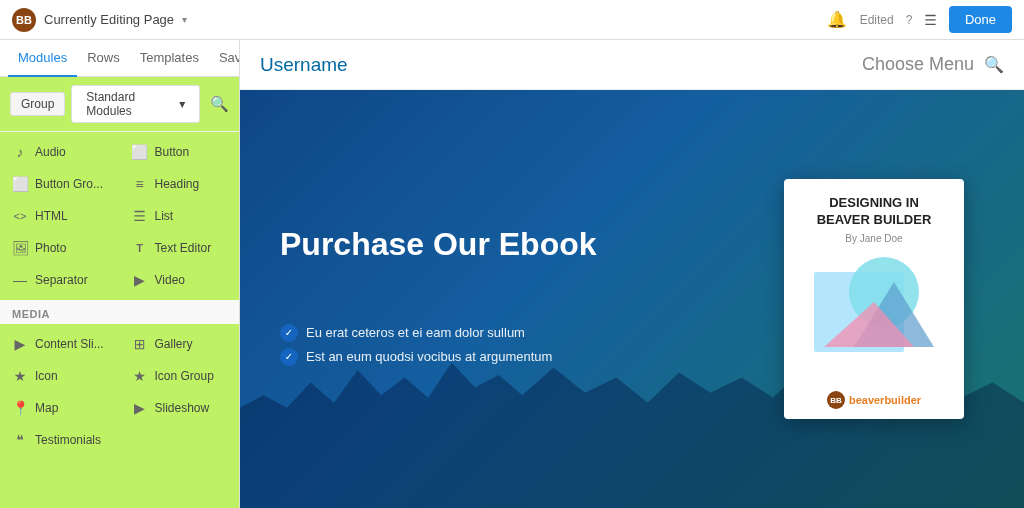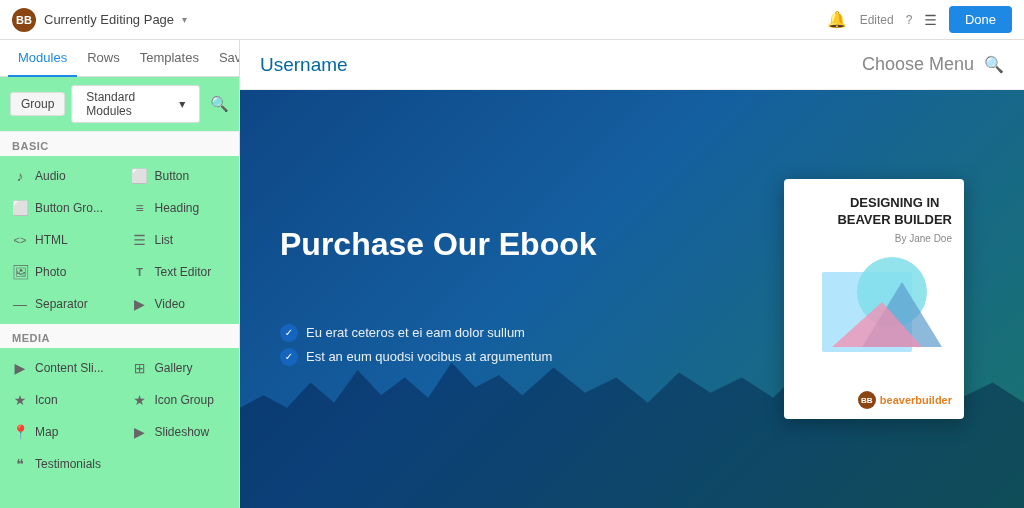--- a/index.html
+++ b/index.html
@@ -36,21 +36,21 @@
       font-weight: 500;
       cursor: pointer;
     }
 
     
     .main-layout { display: flex; height: calc(508px - 40px); }
 
     
     .sidebar {
       width: 240px;
-      background: #86efac;
+      background: #bef264;
       border-right: 1px solid #ddd;
       display: flex;
       flex-direction: column;
       flex-shrink: 0;
       overflow-y: auto;
     }
 
     
     .sidebar-tabs {
       display: flex;
@@ -231,22 +231,22 @@
       position: relative;
       z-index: 2;
       background: #fff;
       width: 180px;
       height: 240px;
       border-radius: 4px;
       margin-right: 60px;
       flex-shrink: 0;
       display: flex;
       flex-direction: column;
-      align-items: flex-end;
-      padding: 16px 12px 10px;
+      align-items: center;
+      padding: 16px 28px 10px;
       box-shadow: 0 4px 20px rgba(0,0,0,0.3);
     }
     .book-title {
       font-size: 13px;
       font-weight: 700;
       text-align: center;
       color: #222;
       line-height: 1.3;
       margin-bottom: 4px;
     }
@@ -316,21 +316,20 @@
 
     <div class="group-row">
       <button class="group-btn">Group</button>
       <div class="group-select">
         <span>Standard Modules</span>
         <span>▾</span>
       </div>
       <span class="search-icon-btn">🔍</span>
     </div>
 
-    <div class="section-heading">Basic</div>
     <div class="module-grid">
       <div class="module-item">
         <span class="module-icon">♪</span>
         <span>Audio</span>
       </div>
       <div class="module-item">
         <span class="module-icon">⬜</span>
         <span>Button</span>
       </div>
       <div class="module-item">

